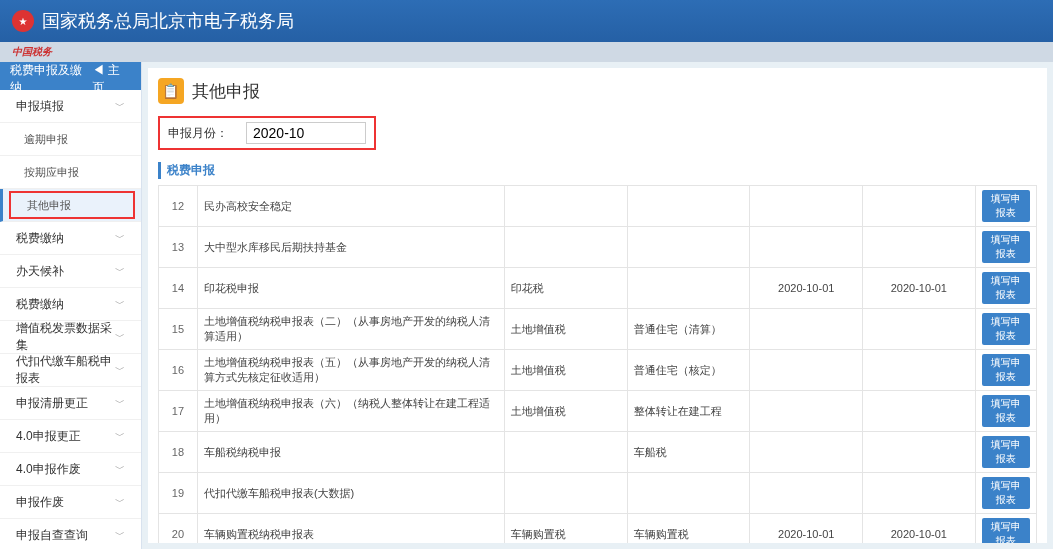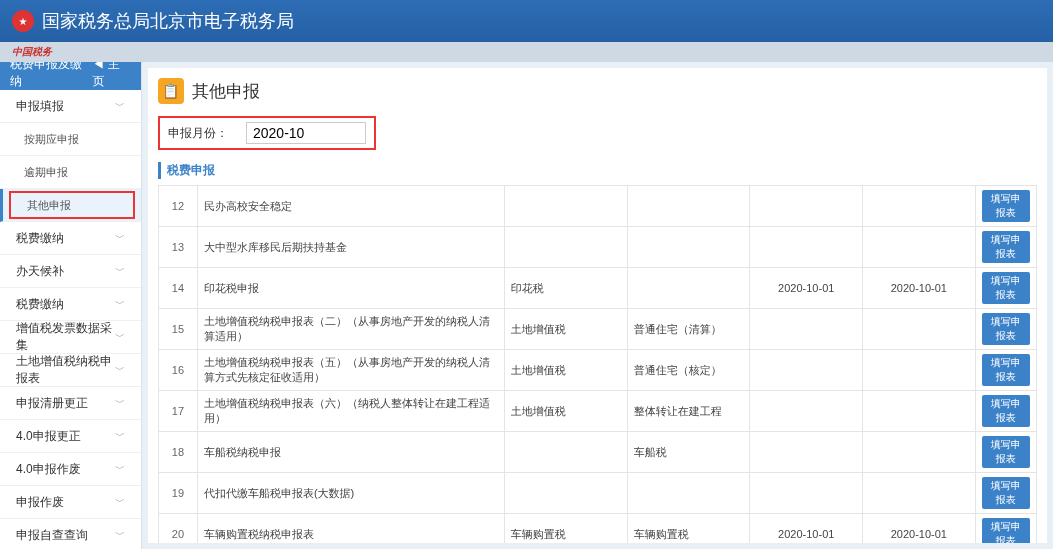--- a/index.html
+++ b/index.html
@@ -8,21 +8,21 @@
     .logo { width:22px; height:22px; border-radius:50%; background:#d33; margin-right:8px; display:flex; align-items:center; justify-content:center; font-size:10px; }
     .title { font-size:18px; font-weight:normal; flex:0 0 auto; }
     .header-right { margin-left:auto; display:flex; align-items:center; gap:8px; }
     .search-box { width:140px; height:22px; border:none; padding:0 6px; font-size:11px; background:#fff; color:#333; }
     .search-btn { height:22px; padding:0 10px; background:#1f5a9e; border:1px solid #174a85; color:#fff; font-size:11px; cursor:pointer; }
     .header-links { color:#fff; font-size:12px; }
     .sublogo { height:20px; background:#cfd9e4; display:flex; align-items:center; padding-left:12px; }
     .sublogo span { color:#c33; font-size:10px; font-style:italic; font-weight:bold; }
     .main { display:flex; height:487px; }
     .sidebar { width:142px; background:#fff; border-right:1px solid #d8e2ee; overflow:hidden; }
-    .side-header { height:28px; background:#3b82c9; color:#fff; display:flex; align-items:flex-end; justify-content:space-between; padding:0 10px; font-size:12px; }
+    .side-header { height:28px; background:#3b82c9; color:#fff; display:flex; align-items:flex-start; justify-content:space-between; padding:0 10px; font-size:12px; }
     .side-item { height:33px; display:flex; align-items:center; padding:0 16px; font-size:12px; color:#333; border-bottom:1px solid #f0f0f0; cursor:pointer; position:relative; }
     .side-item .chev { margin-left:auto; color:#999; font-size:10px; }
     .side-sub { padding-left:24px; font-size:11px; color:#555; }
     .side-sub.active { background:#eaf2fb; border-left:3px solid #3b82c9; }
     .redbox { position:absolute; left:6px; top:2px; right:6px; bottom:2px; border:2px solid #e33; pointer-events:none; }
     .content { flex:1; background:#fff; margin:6px; padding:10px; overflow:auto; }
     .page-title { display:flex; align-items:center; gap:8px; margin-bottom:12px; }
     .pt-icon { width:26px; height:26px; background:#f5a623; border-radius:4px; display:flex; align-items:center; justify-content:center; color:#fff; font-size:14px; }
     .pt-text { font-size:17px; color:#333; }
     .period-row { display:flex; align-items:center; gap:18px; margin-bottom:12px; position:relative; width:fit-content; padding:4px 8px; border:2px solid #e33; }
@@ -56,24 +56,24 @@
     <div class="side-header">
       <span>税费申报及缴纳</span>
       <span>◀ 主页</span>
     </div>
     <div id="side-body">
         <div class="side-item">
           <span>申报填报</span>
           <span class="chev">﹀</span>
         </div>
         <div class="side-item side-sub" style="position: relative;">
+          <span>逾期申报</span>
+        </div>
+        <div class="side-item side-sub" style="position: relative;">
           <span>按期应申报</span>
-        </div>
-        <div class="side-item side-sub" style="position: relative;">
-          <span>逾期申报</span>
         </div>
         <div class="side-item side-sub active" style="position: relative;">
           <span>其他申报</span>
           <div class="redbox"></div>
         </div>
         <div class="side-item">
           <span>税费缴纳</span>
           <span class="chev">﹀</span>
         </div>
         <div class="side-item">
@@ -82,21 +82,21 @@
         </div>
         <div class="side-item">
           <span>税费缴纳</span>
           <span class="chev">﹀</span>
         </div>
         <div class="side-item">
           <span>增值税发票数据采集</span>
           <span class="chev">﹀</span>
         </div>
         <div class="side-item">
-          <span>土地增值税纳税申报表</span>
+          <span>代扣代缴车船税申报表</span>
           <span class="chev">﹀</span>
         </div>
         <div class="side-item">
           <span>申报清册更正</span>
           <span class="chev">﹀</span>
         </div>
         <div class="side-item">
           <span>4.0申报更正</span>
           <span class="chev">﹀</span>
         </div>

